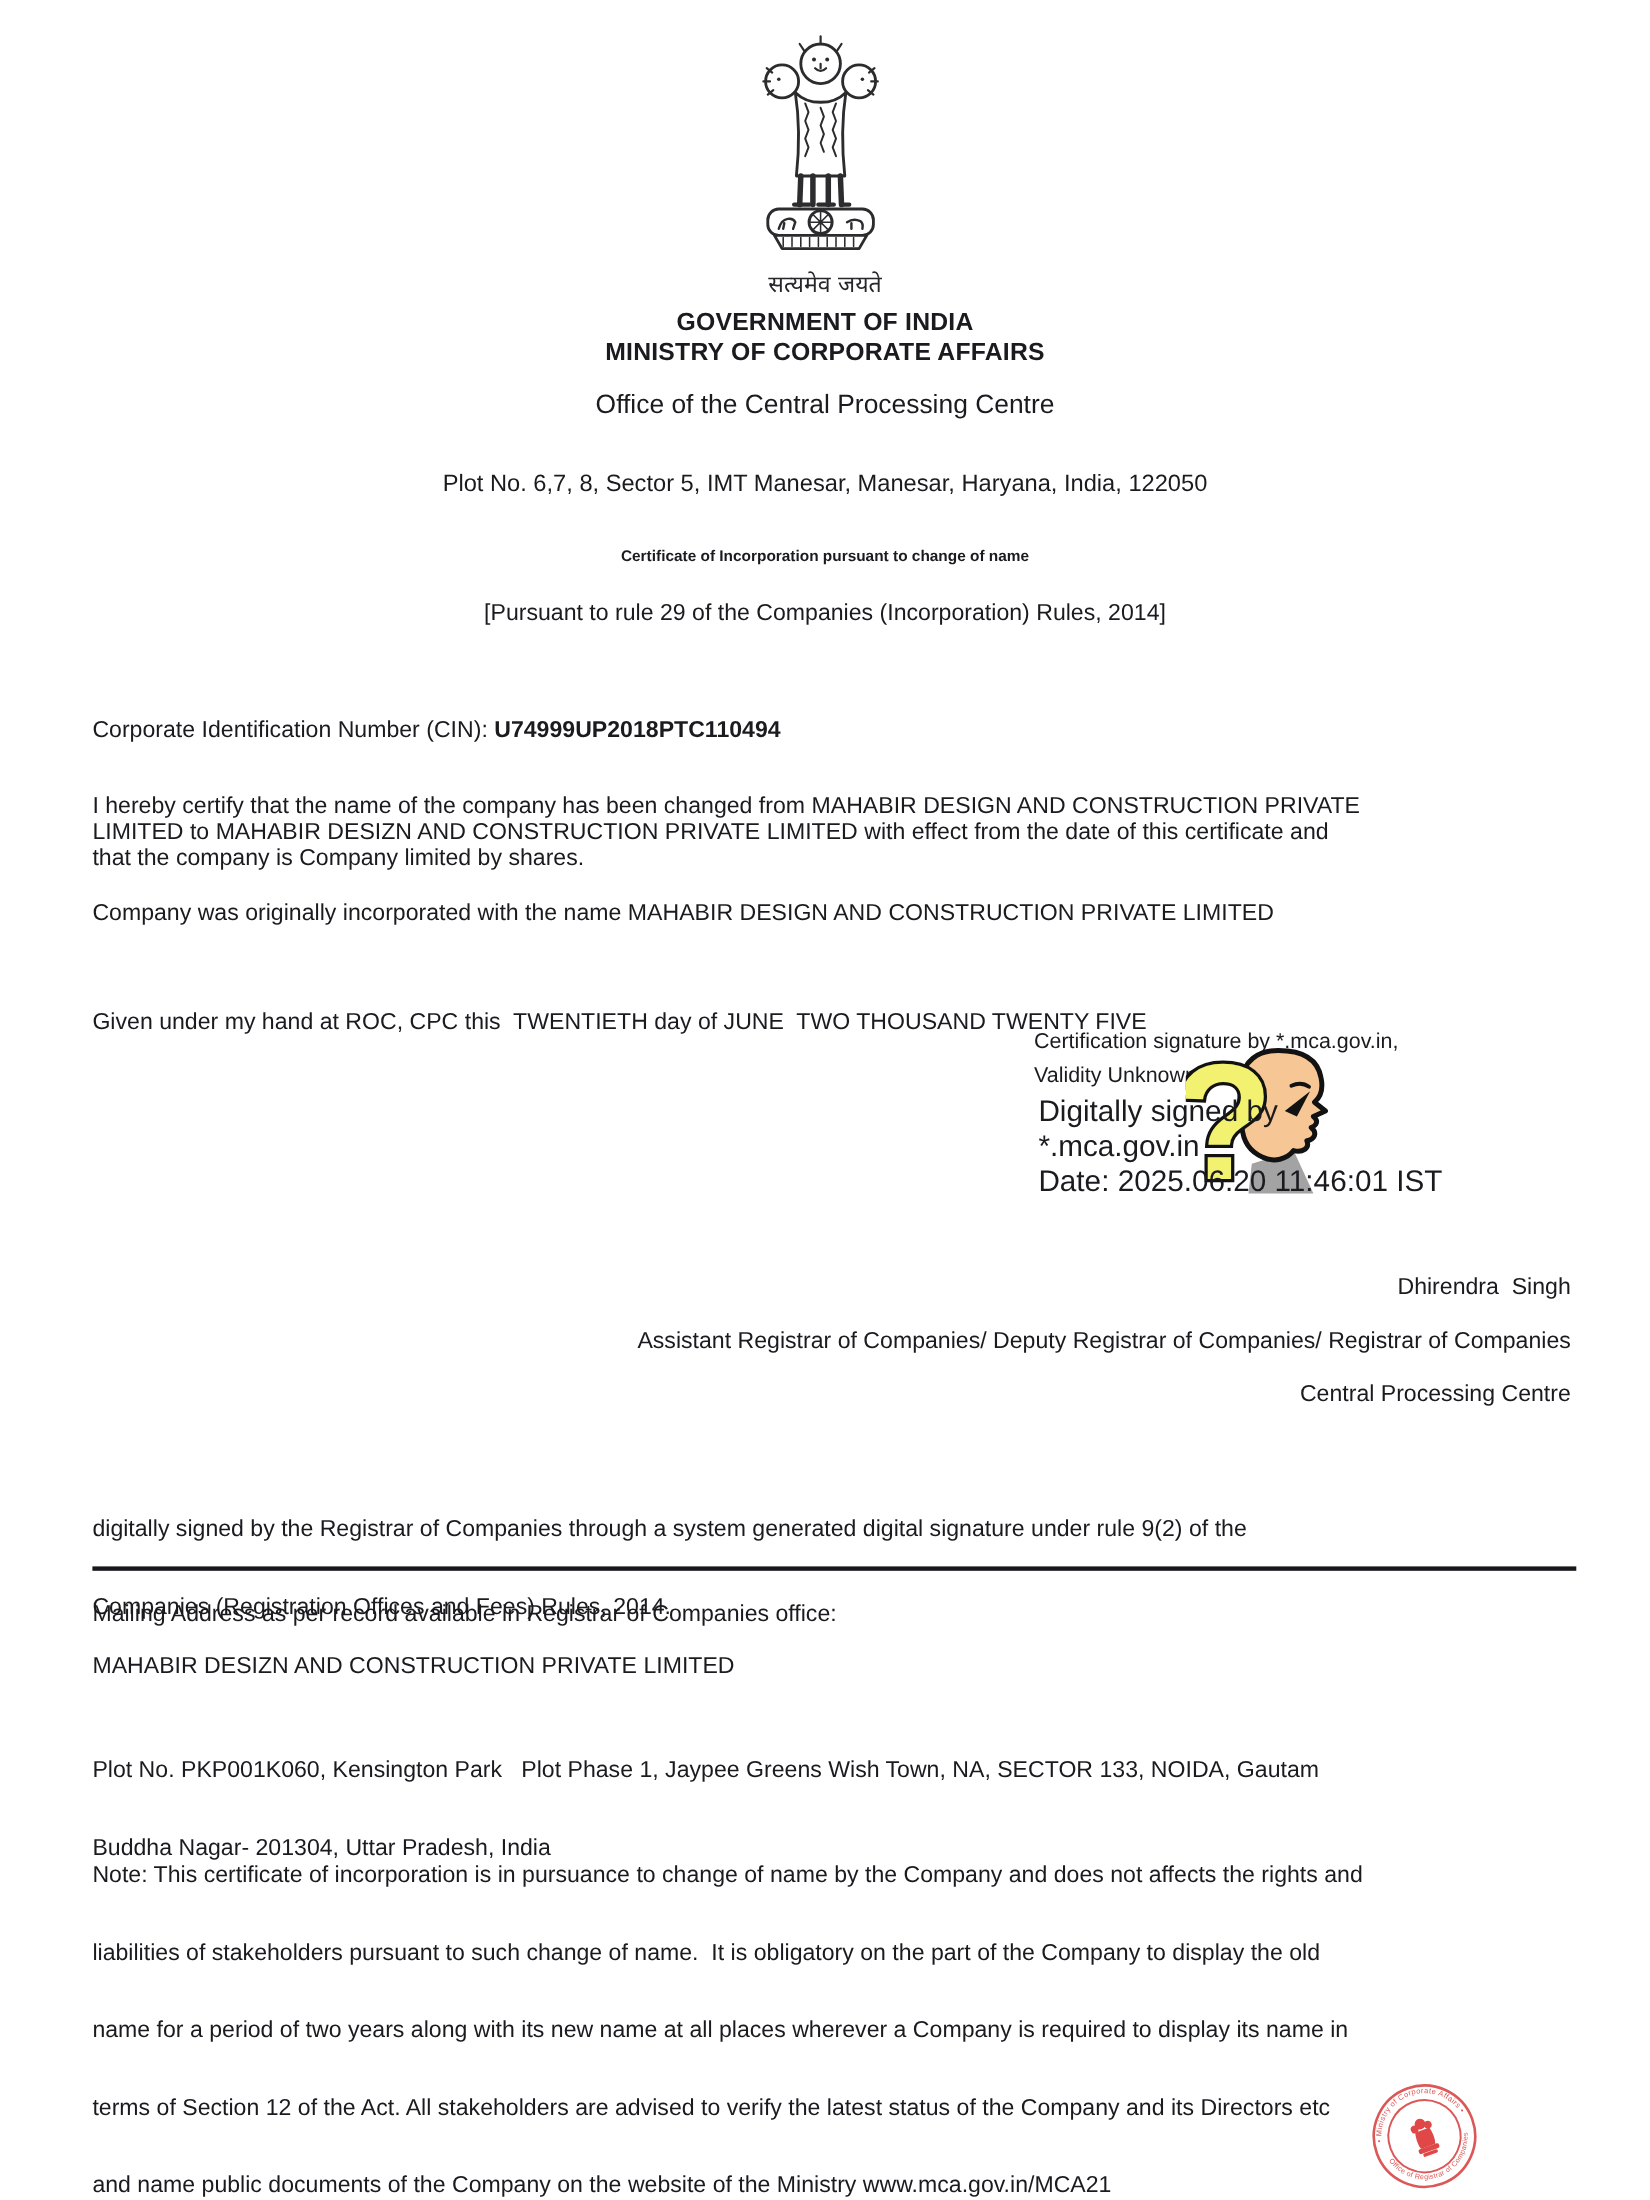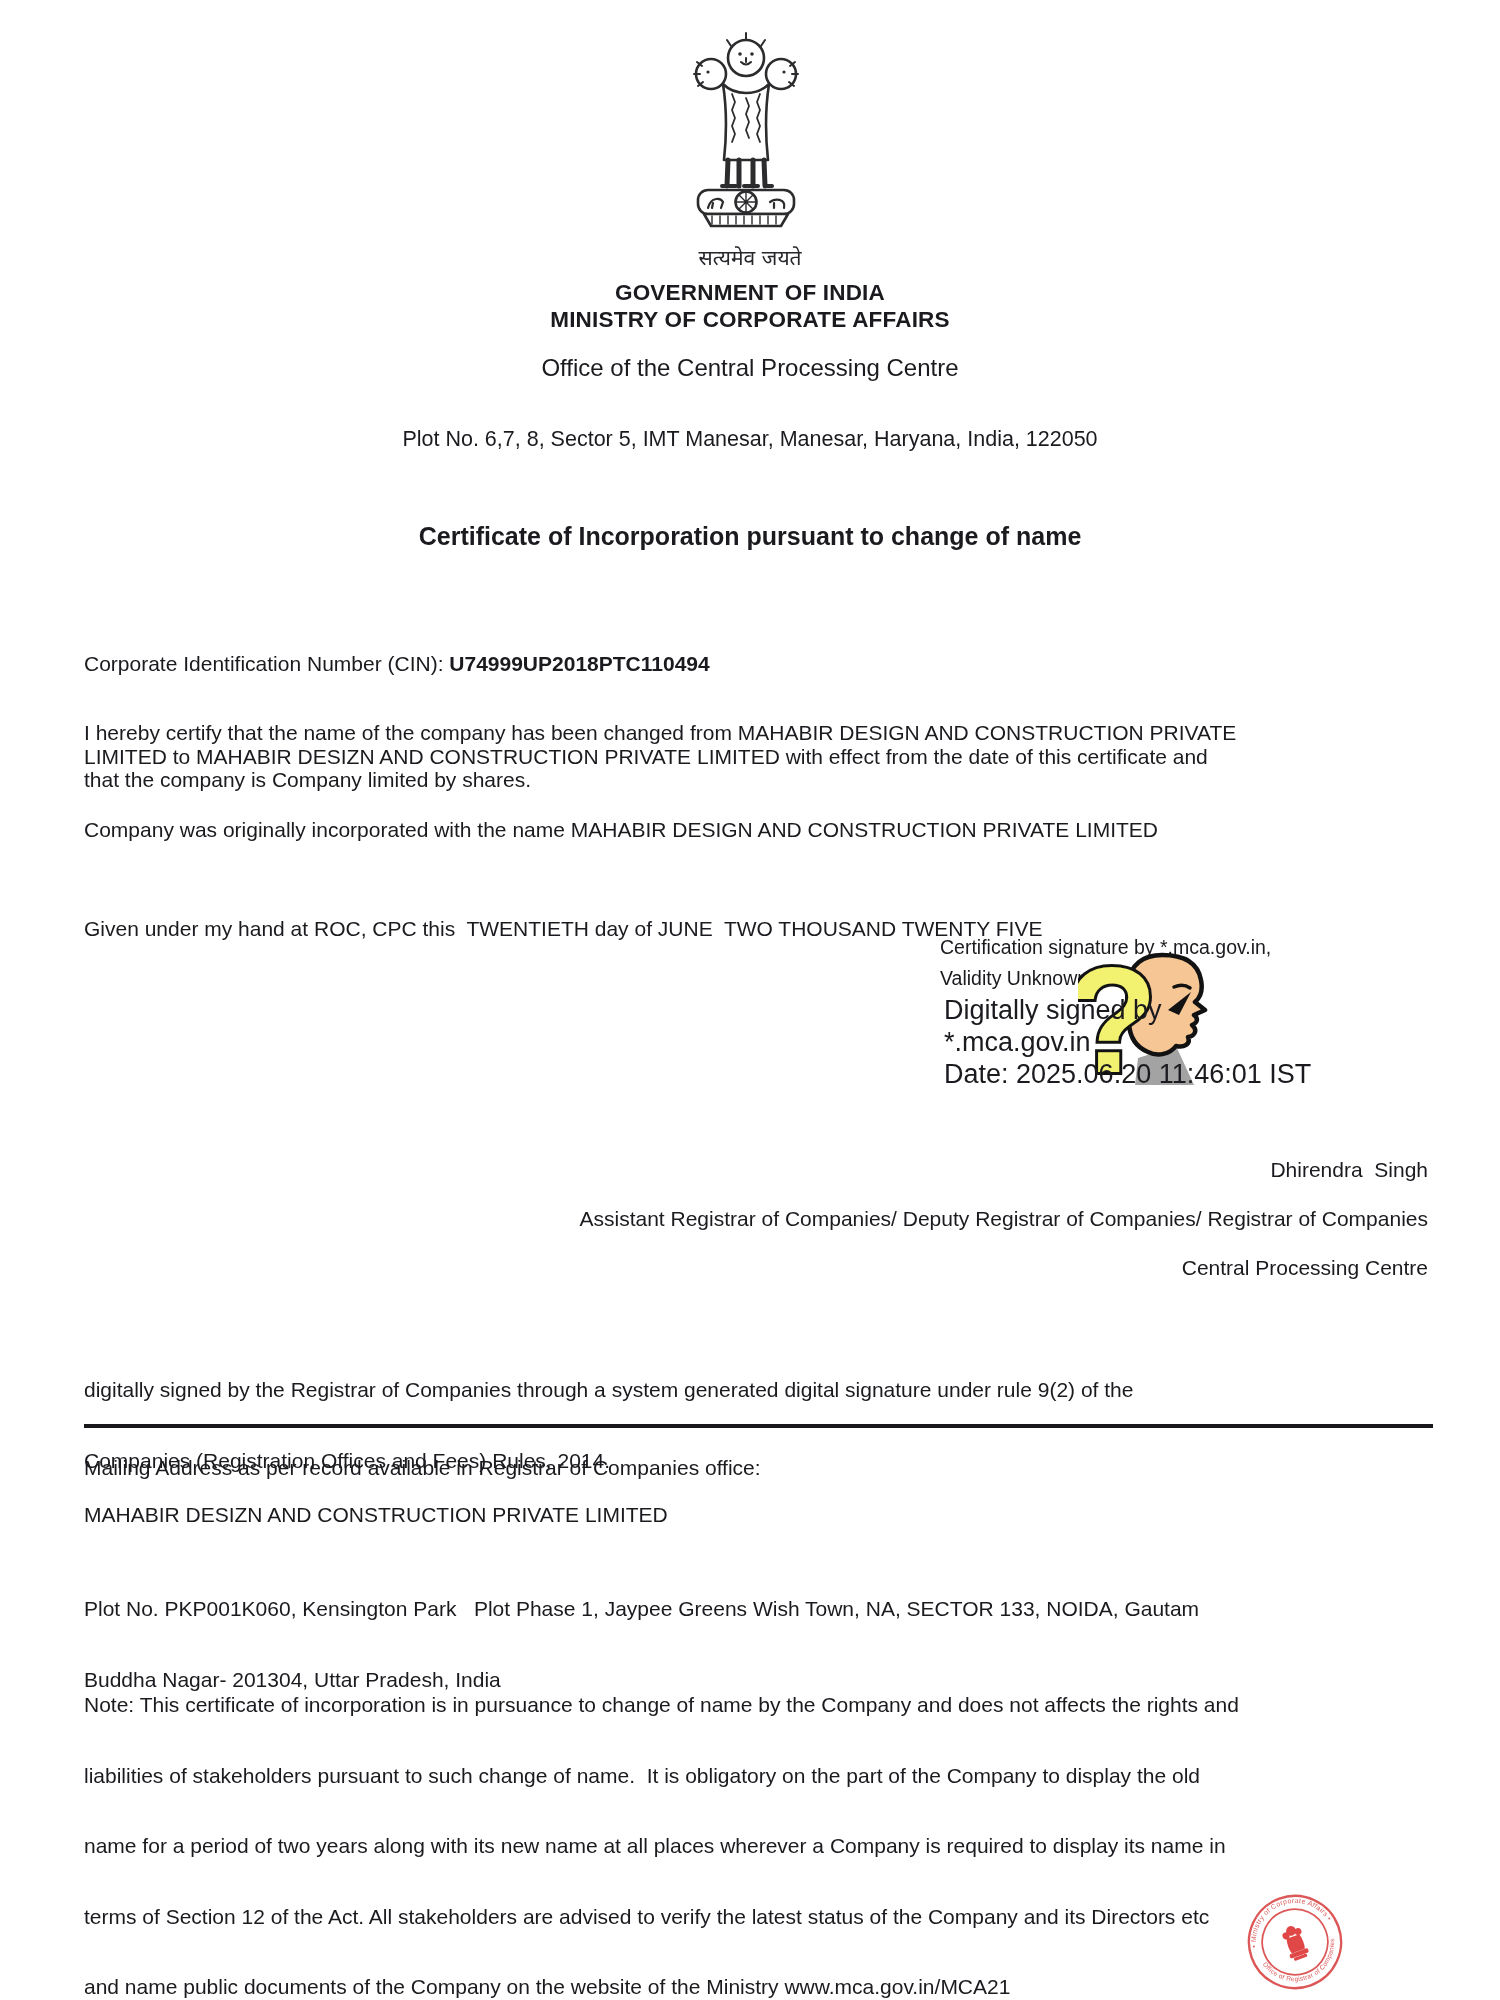--- a/index.html
+++ b/index.html
@@ -62,21 +62,22 @@
       <path d="M34,188 v8 M42,188 v8 M50,188 v8 M58,188 v8 M66,188 v8 M74,188 v8 M82,188 v8 M90,188 v8 M98,188 v8" stroke-width="1.4"></path>
     </g>
   </svg>
 
   <div class="abs center motto" style="top:243px;">सत्यमेव जयते</div>
   <div class="abs center hdr" style="top:280px;">GOVERNMENT OF INDIA</div>
   <div class="abs center hdr" style="top:307px;">MINISTRY OF CORPORATE AFFAIRS</div>
   <div class="abs center base" style="top:356px;font-size:24px;">Office of the Central Processing Centre</div>
   <div class="abs center base" style="top:428px;font-size:21.5px;">Plot No. 6,7, 8, Sector 5, IMT Manesar, Manesar, Haryana, India, 122050</div>
 
-  <div class="abs center b" style="top:497px;font-size:25px;margin-top:25px;">Certificate of Incorporation pursuant to change of name</div>
+  <div class="abs center b" style="top:497px;font-size:14px;">Certificate of Incorporation pursuant to change of name</div>
+  <div class="abs center base" style="top:546px;">[Pursuant to rule 29 of the Companies (Incorporation) Rules, 2014]</div>
 
   <div class="abs leftcol base" style="top:652px;"><span>Corporate Identification Number (CIN): </span><span class="b">U74999UP2018PTC110494</span></div>
 
   <div class="abs leftcol base" style="top:721px;">
     <div>I hereby certify that the name of the company has been changed from MAHABIR DESIGN AND CONSTRUCTION PRIVATE</div>
     <div>LIMITED to MAHABIR DESIZN AND CONSTRUCTION PRIVATE LIMITED with effect from the date of this certificate and</div>
     <div>that the company is Company limited by shares.</div>
   </div>
   <div class="abs leftcol base" style="top:818px;">Company was originally incorporated with the name MAHABIR DESIGN AND CONSTRUCTION PRIVATE LIMITED</div>
   <div class="abs leftcol base pre" style="top:893px;margin-top:24px;">Given under my hand at ROC, CPC this  TWENTIETH day of JUNE  TWO THOUSAND TWENTY FIVE</div>

